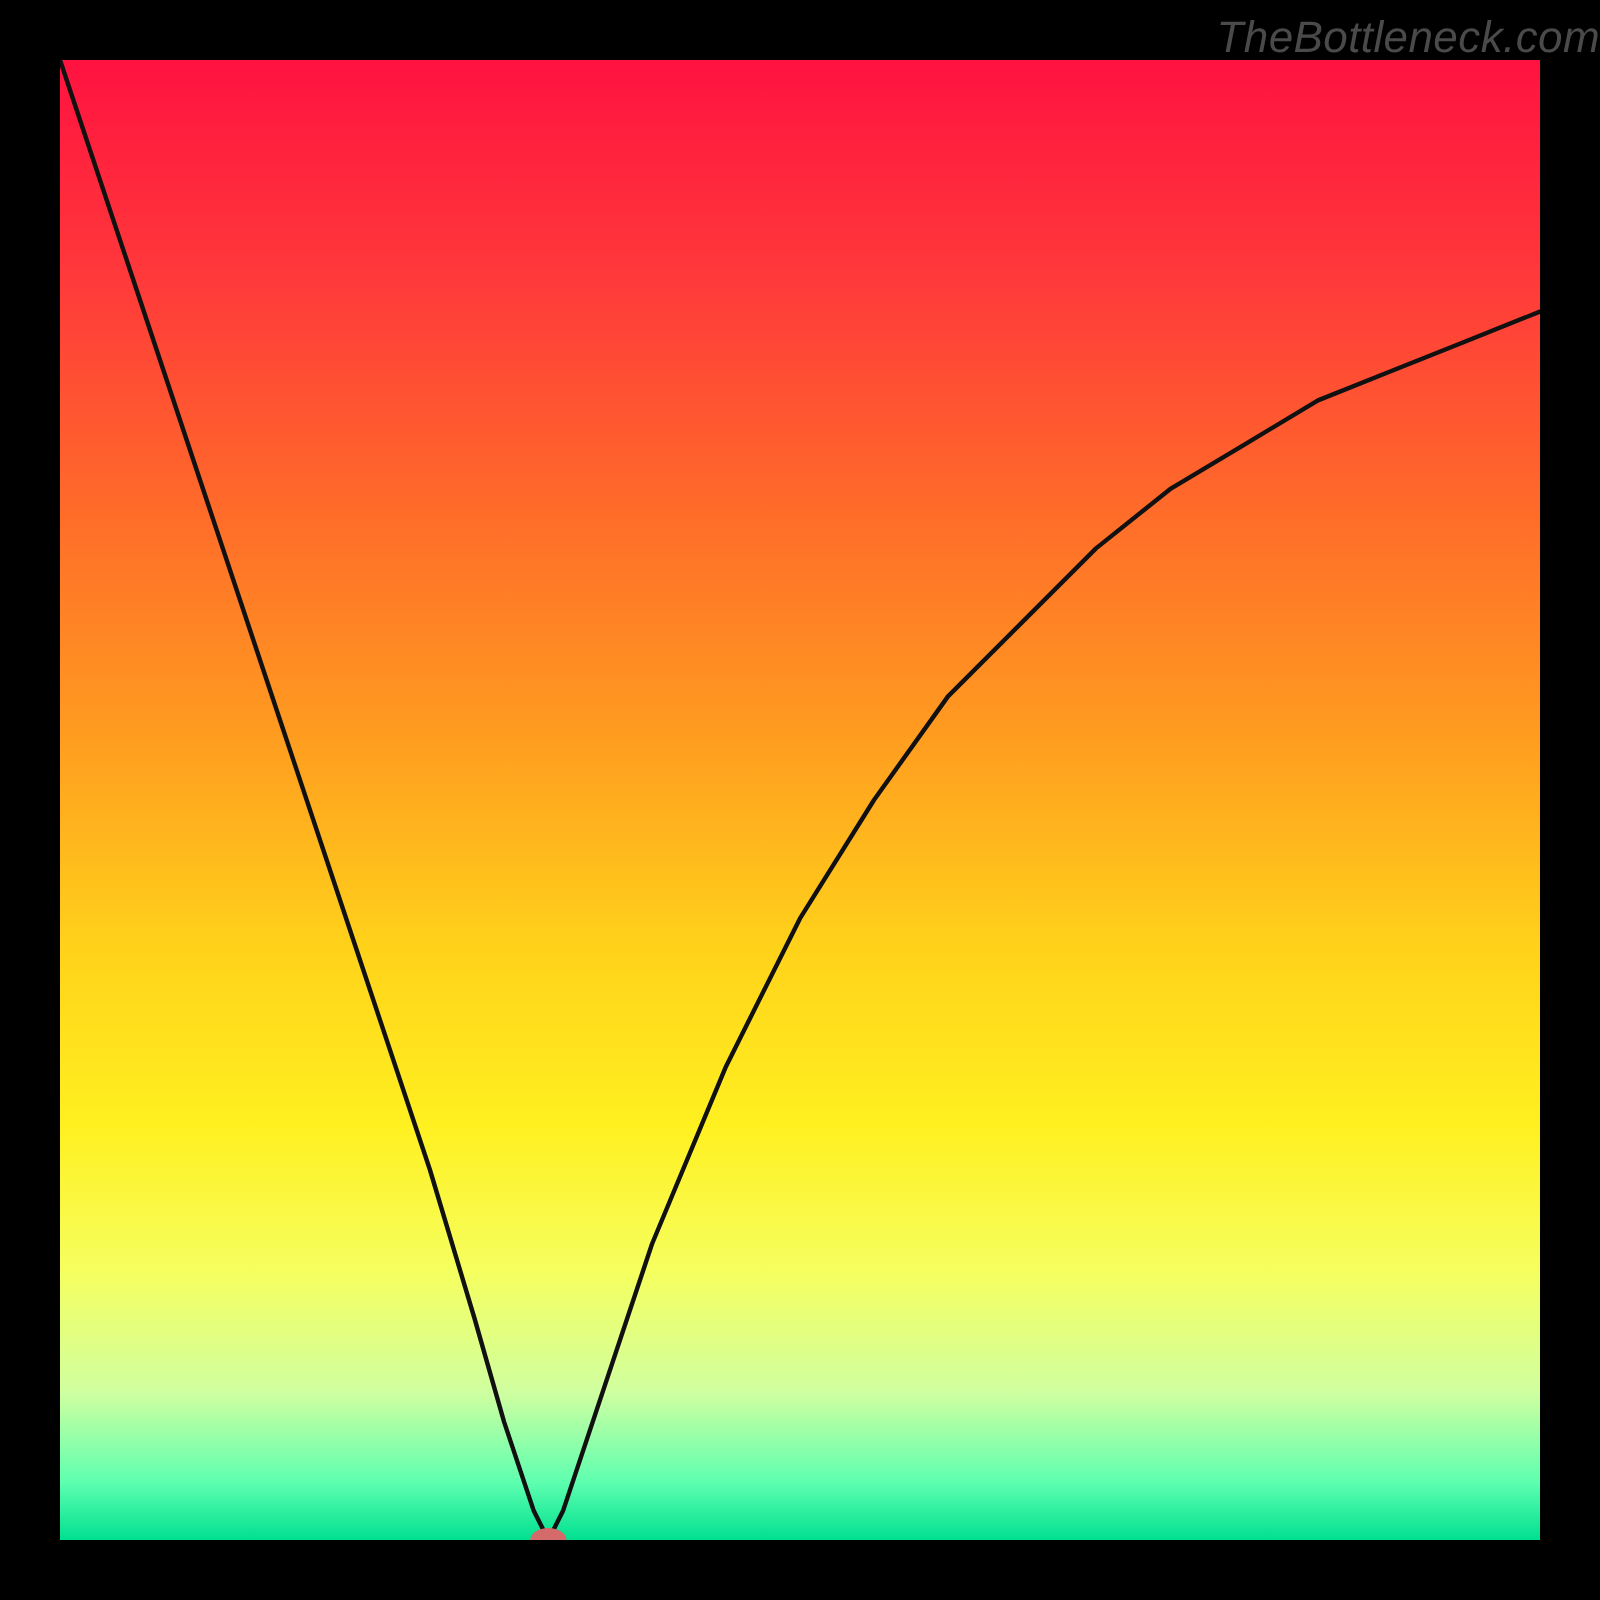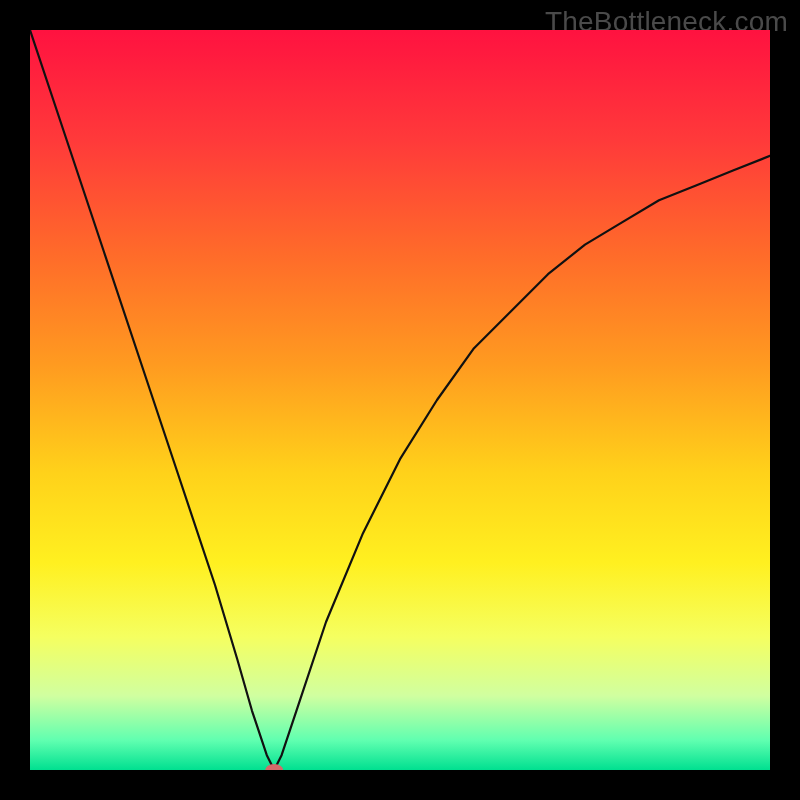--- a/index.html
+++ b/index.html
@@ -13,26 +13,27 @@
   }
   .frame {
     position: relative;
     width: 800px;
     height: 800px;
     background: #000;
   }
   .watermark {
     position: absolute;
     top: 6px;
-    right: 12px;
+    right: 0;
     color: #4a4a4a;
-    font-size: 28px;
+    font-size: 22px;
     font-weight: 500;
     letter-spacing: 0.2px;
     user-select: none;
+    font-style: italic;
   }
   .plot-outer {
     position: absolute;
     left: 30px;
     top: 30px;
     width: 740px;
     height: 740px;
     background: #000;
   }
   svg {

